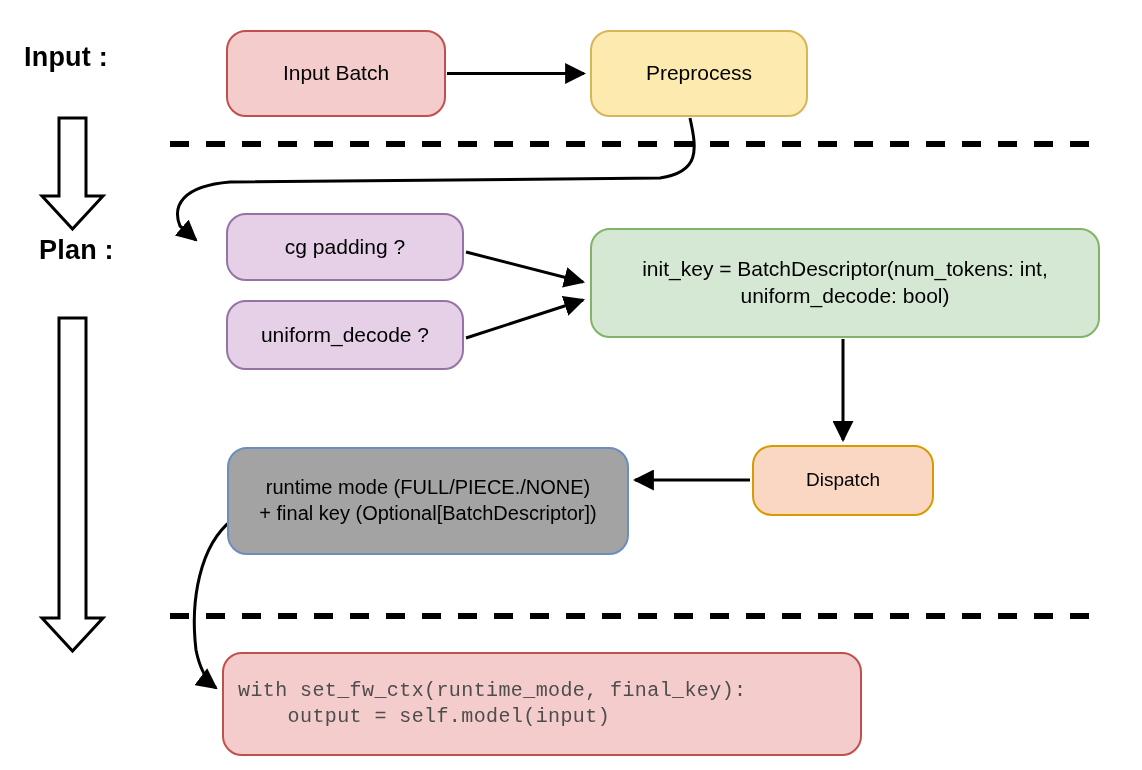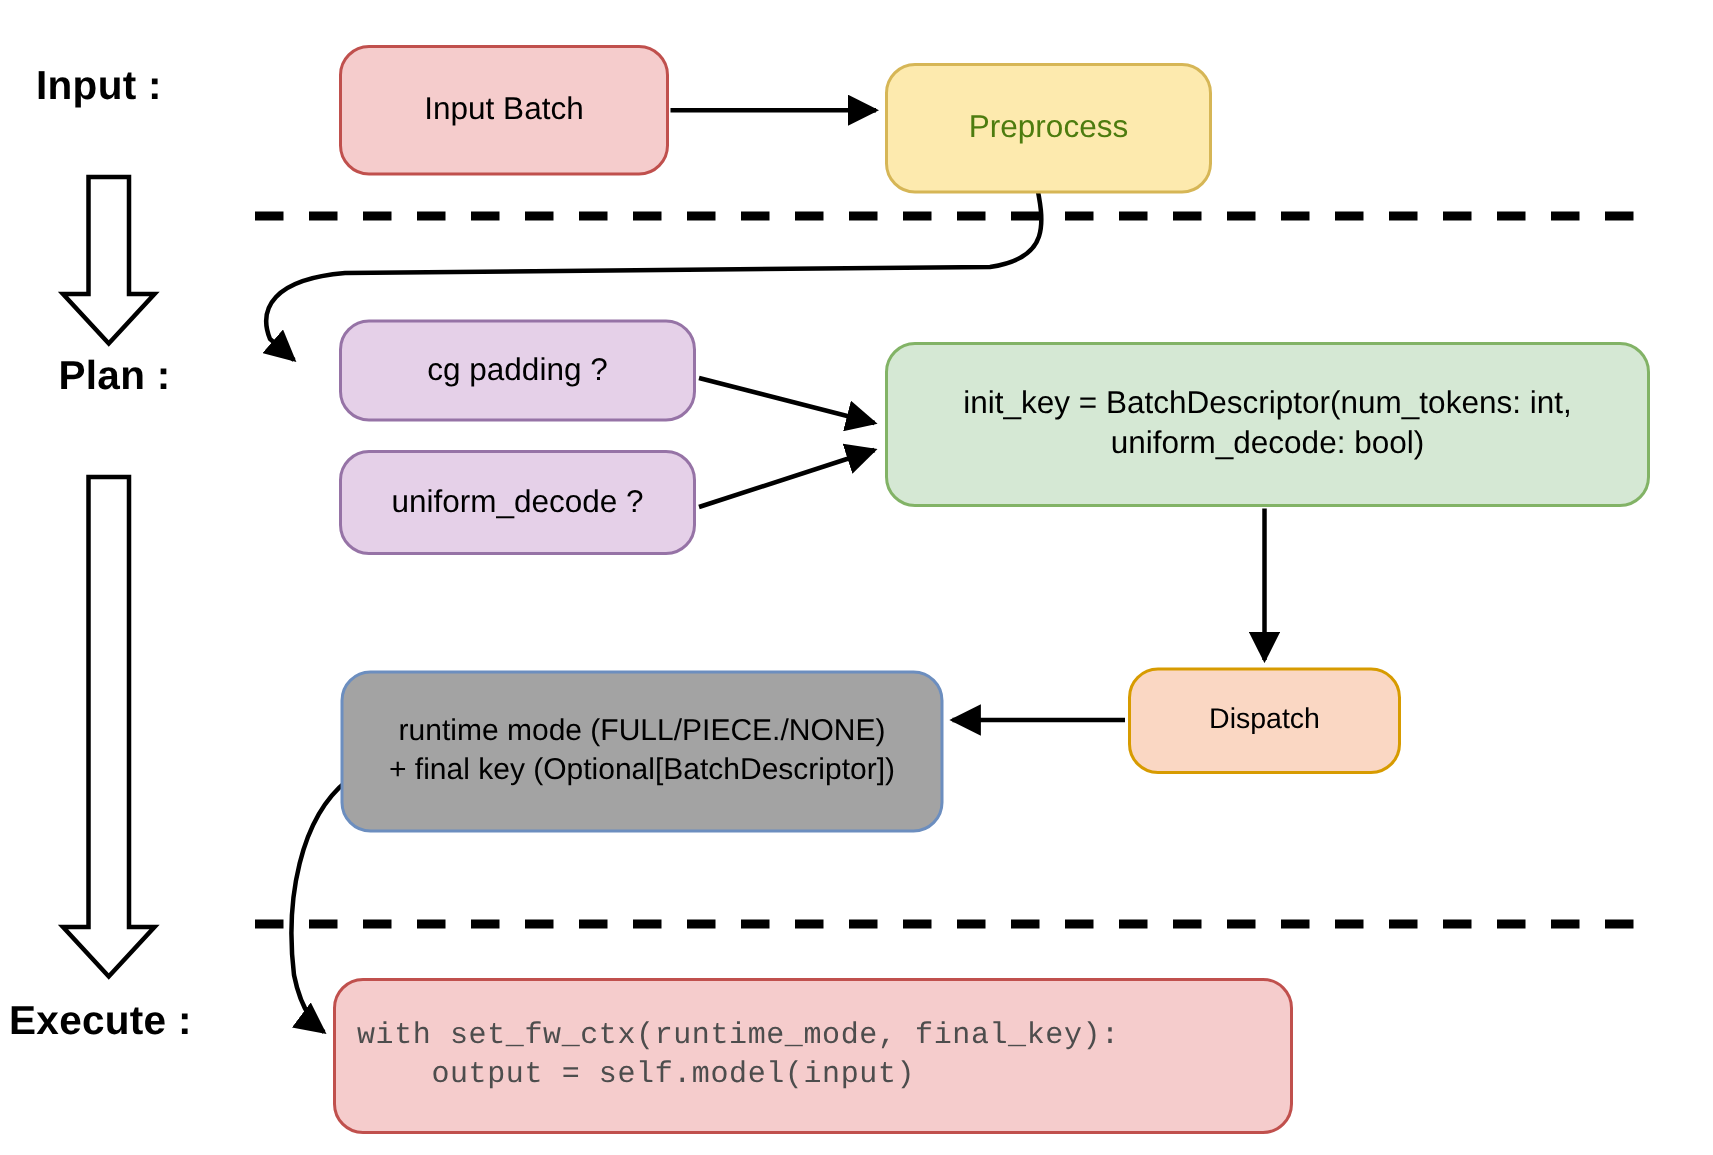--- a/index.html
+++ b/index.html
@@ -86,27 +86,26 @@
 
     <line x1="843" y1="339" x2="843" y2="440" stroke="#000000" stroke-width="3" marker-end="url(#ah)"></line>
 
     <line x1="750" y1="480" x2="635" y2="480" stroke="#000000" stroke-width="3" marker-end="url(#ah)"></line>
 
     <path d="M 232 520 C 200 545 190 600 196 650 C 200 670 208 682 216 688" fill="none" stroke="#000000" stroke-width="3" marker-end="url(#ah)"></path>
   </svg>
 
   <div class="stage-label" style="left:24px; top:42px; font-size:27px;">Input :</div>
   <div class="stage-label" style="left:39px; top:235px; font-size:27px;">Plan :</div>
-  <div class="stage-label" style="left:6px; top:665px; font-size:27px;">Execute :</div>
 
   <div class="node" style="left:226px; top:30px; width:220px; height:87px;
               background:#f5cccc; border-color:#c0504d; color:#000; font-size:21px;">Input Batch</div>
 
   <div class="node" style="left:590px; top:30px; width:218px; height:87px;
-              background:#fdeaae; border-color:#d6b656; color:#4d7c0f; font-size:21px;margin-top:12px;">Preprocess</div>
+              background:#fdeaae; border-color:#d6b656; color:#000000; font-size:21px;">Preprocess</div>
 
   <div class="node" style="left:226px; top:213px; width:238px; height:68px;
               background:#e5d0e8; border-color:#9673a6; color:#000; font-size:21px;">cg padding ?</div>
 
   <div class="node" style="left:226px; top:300px; width:238px; height:70px;
               background:#e5d0e8; border-color:#9673a6; color:#000; font-size:21px;">uniform_decode ?</div>
 
   <div class="node" style="left:590px; top:228px; width:510px; height:110px;
               background:#d5e8d4; border-color:#82b366; color:#000; font-size:21px;">init_key = BatchDescriptor(num_tokens: int,
 uniform_decode: bool)</div>

